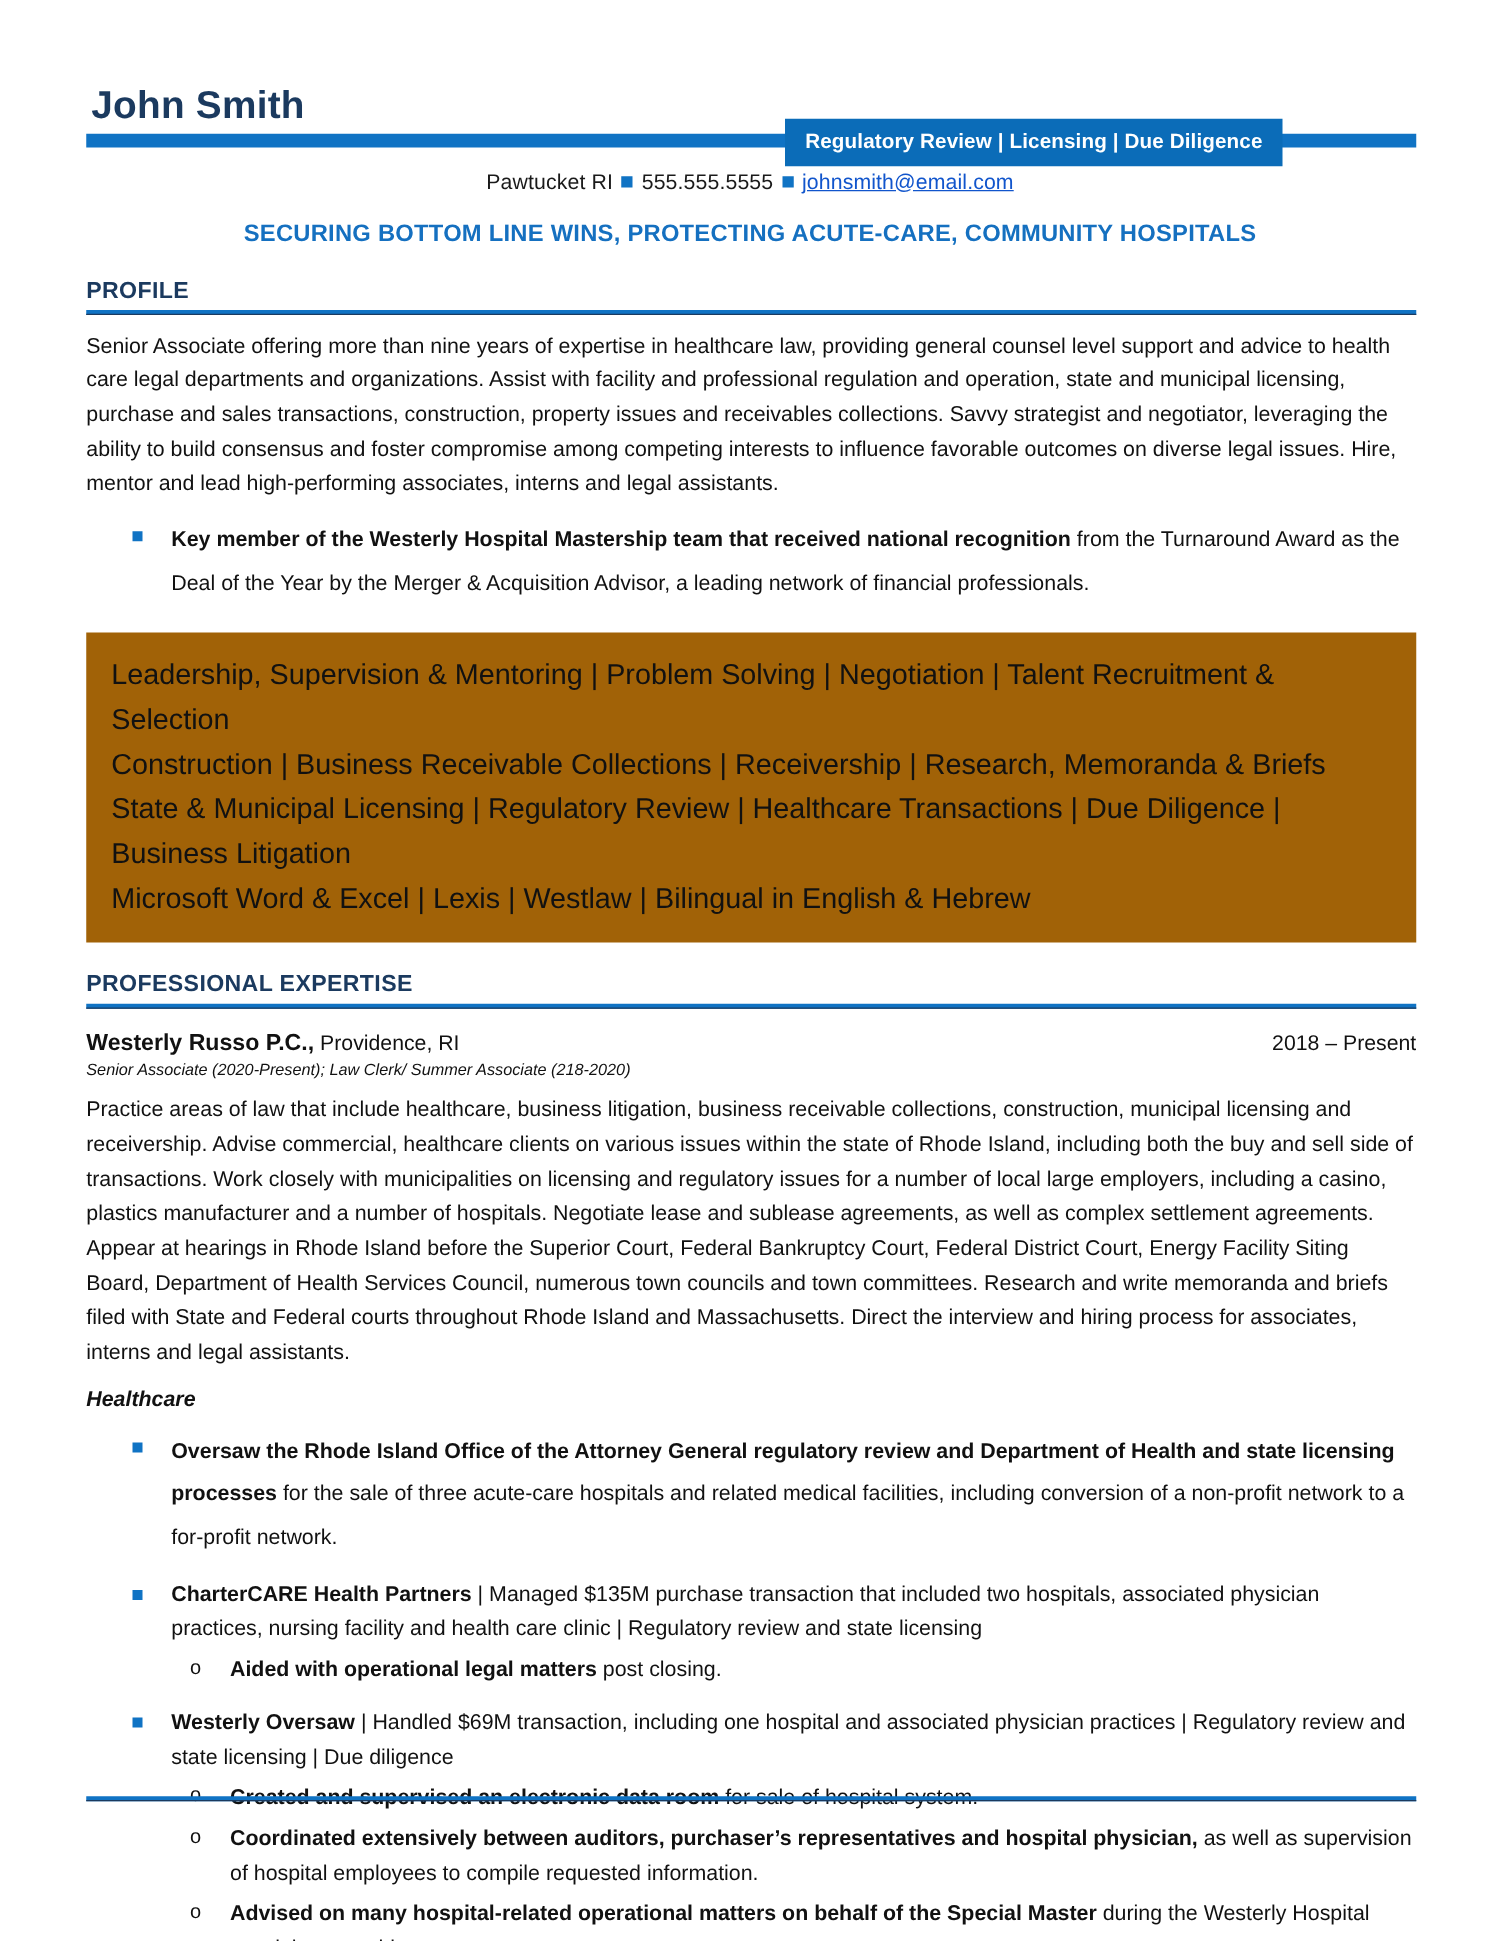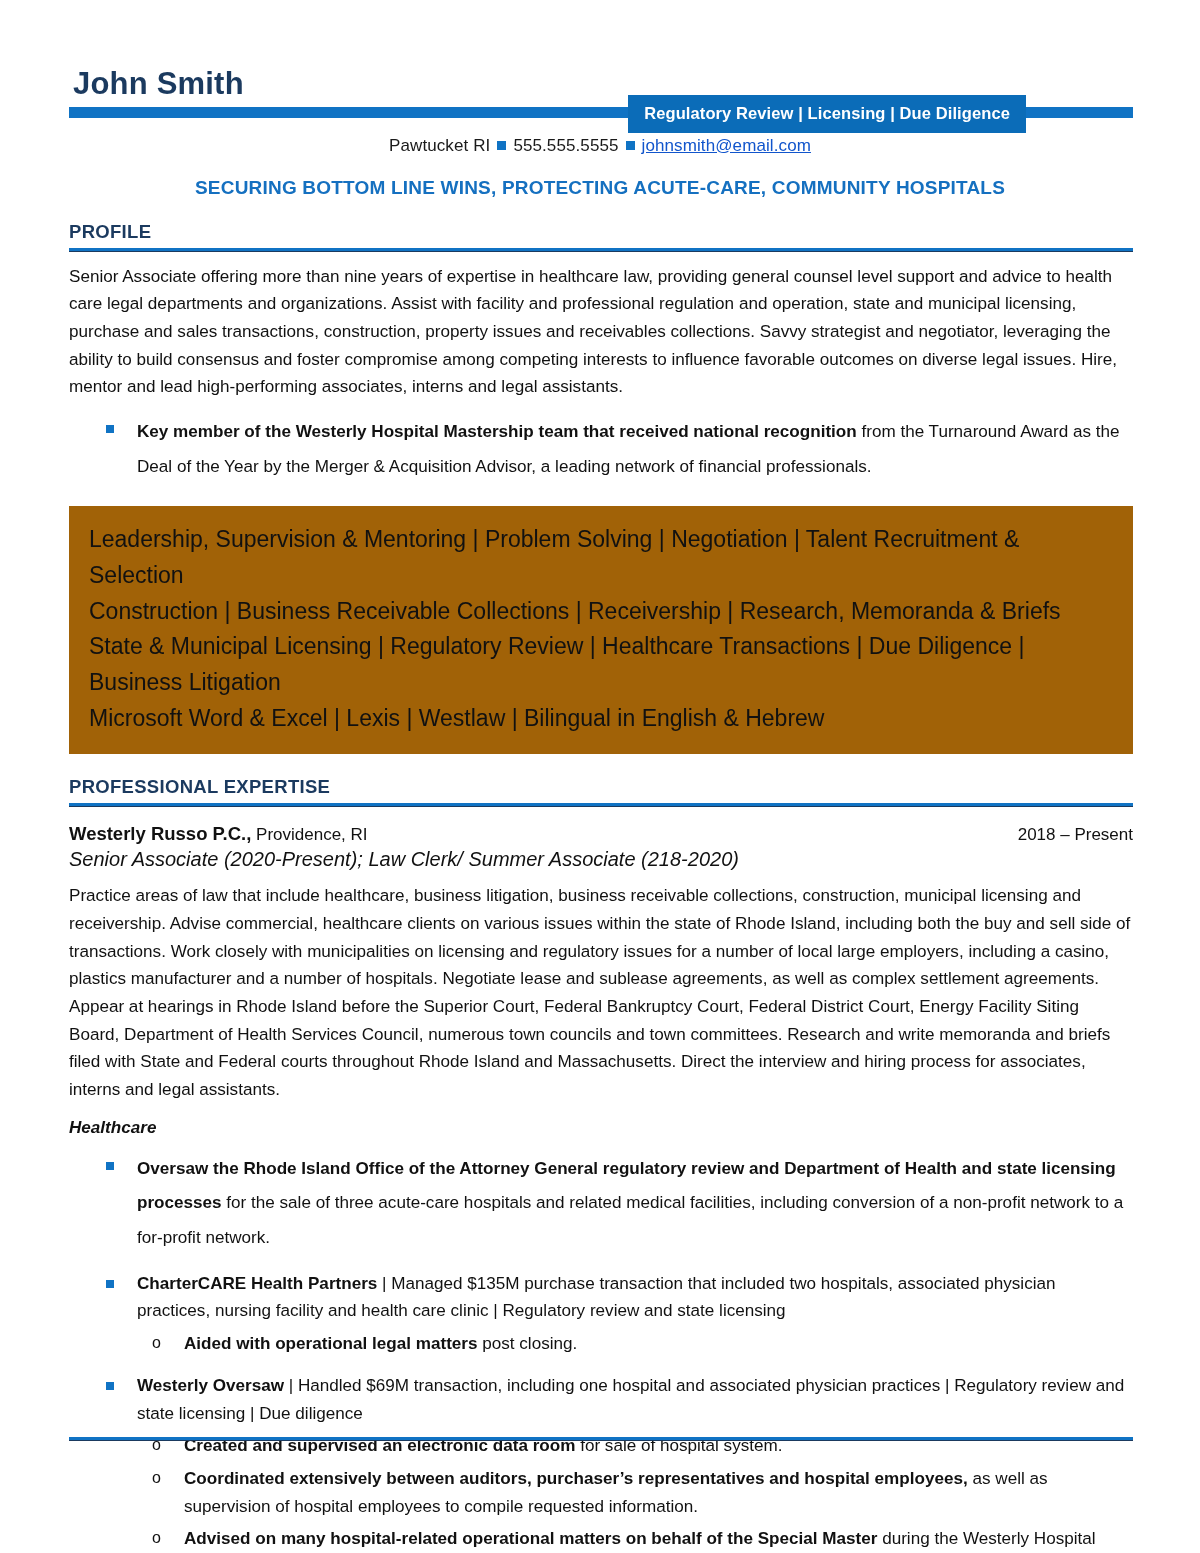--- a/index.html
+++ b/index.html
@@ -186,21 +186,21 @@
     justify-content: space-between;
     align-items: baseline;
     margin-top: 16px;
     font-size: 17.1px;
   }
   .job-company { font-weight: bold; font-size: 18.5px; }
   .job-location { font-size: 17px; font-weight: normal; }
   .job-dates { font-size: 17px; white-space: nowrap; }
   .job-sub {
     font-style: italic;
-    font-size: 20px;
+    font-size: 13px;
     margin-top: 3px;
   }
   .sub-head {
     font-style: italic;
     font-weight: bold;
     font-size: 17.1px;
     margin-top: 14px;
   }
 
   
@@ -281,21 +281,21 @@
         <span class="marker-o">o</span><b>Aided with operational legal matters</b><span> post closing.</span>
       </li>
 
       <li class="lvl1">
         <span class="marker"></span><b>Westerly Oversaw</b><span> | Handled $69M transaction, including one hospital and associated physician practices | Regulatory review and state licensing | Due diligence</span>
       </li>
       <li class="lvl2">
         <span class="marker-o">o</span><b>Created and supervised an electronic data room</b><span> for sale of hospital system.</span>
       </li>
       <li class="lvl2">
-        <span class="marker-o">o</span><b>Coordinated extensively between auditors, purchaser’s representatives and hospital employees,</b><span> as well as supervision of hospital employees to compile requested information.</span>
+        <span class="marker-o">o</span><b>Coordinated extensively between auditors, purchaser’s representatives and hospital physician,</b><span> as well as supervision of hospital employees to compile requested information.</span>
       </li>
       <li class="lvl2">
         <span class="marker-o">o</span><b>Advised on many hospital-related operational matters on behalf of the Special Master</b><span> during the Westerly Hospital special mastership.</span>
       </li>
 
     </ul>
   </div>
 
   <div class="footer-rule"></div>
 

